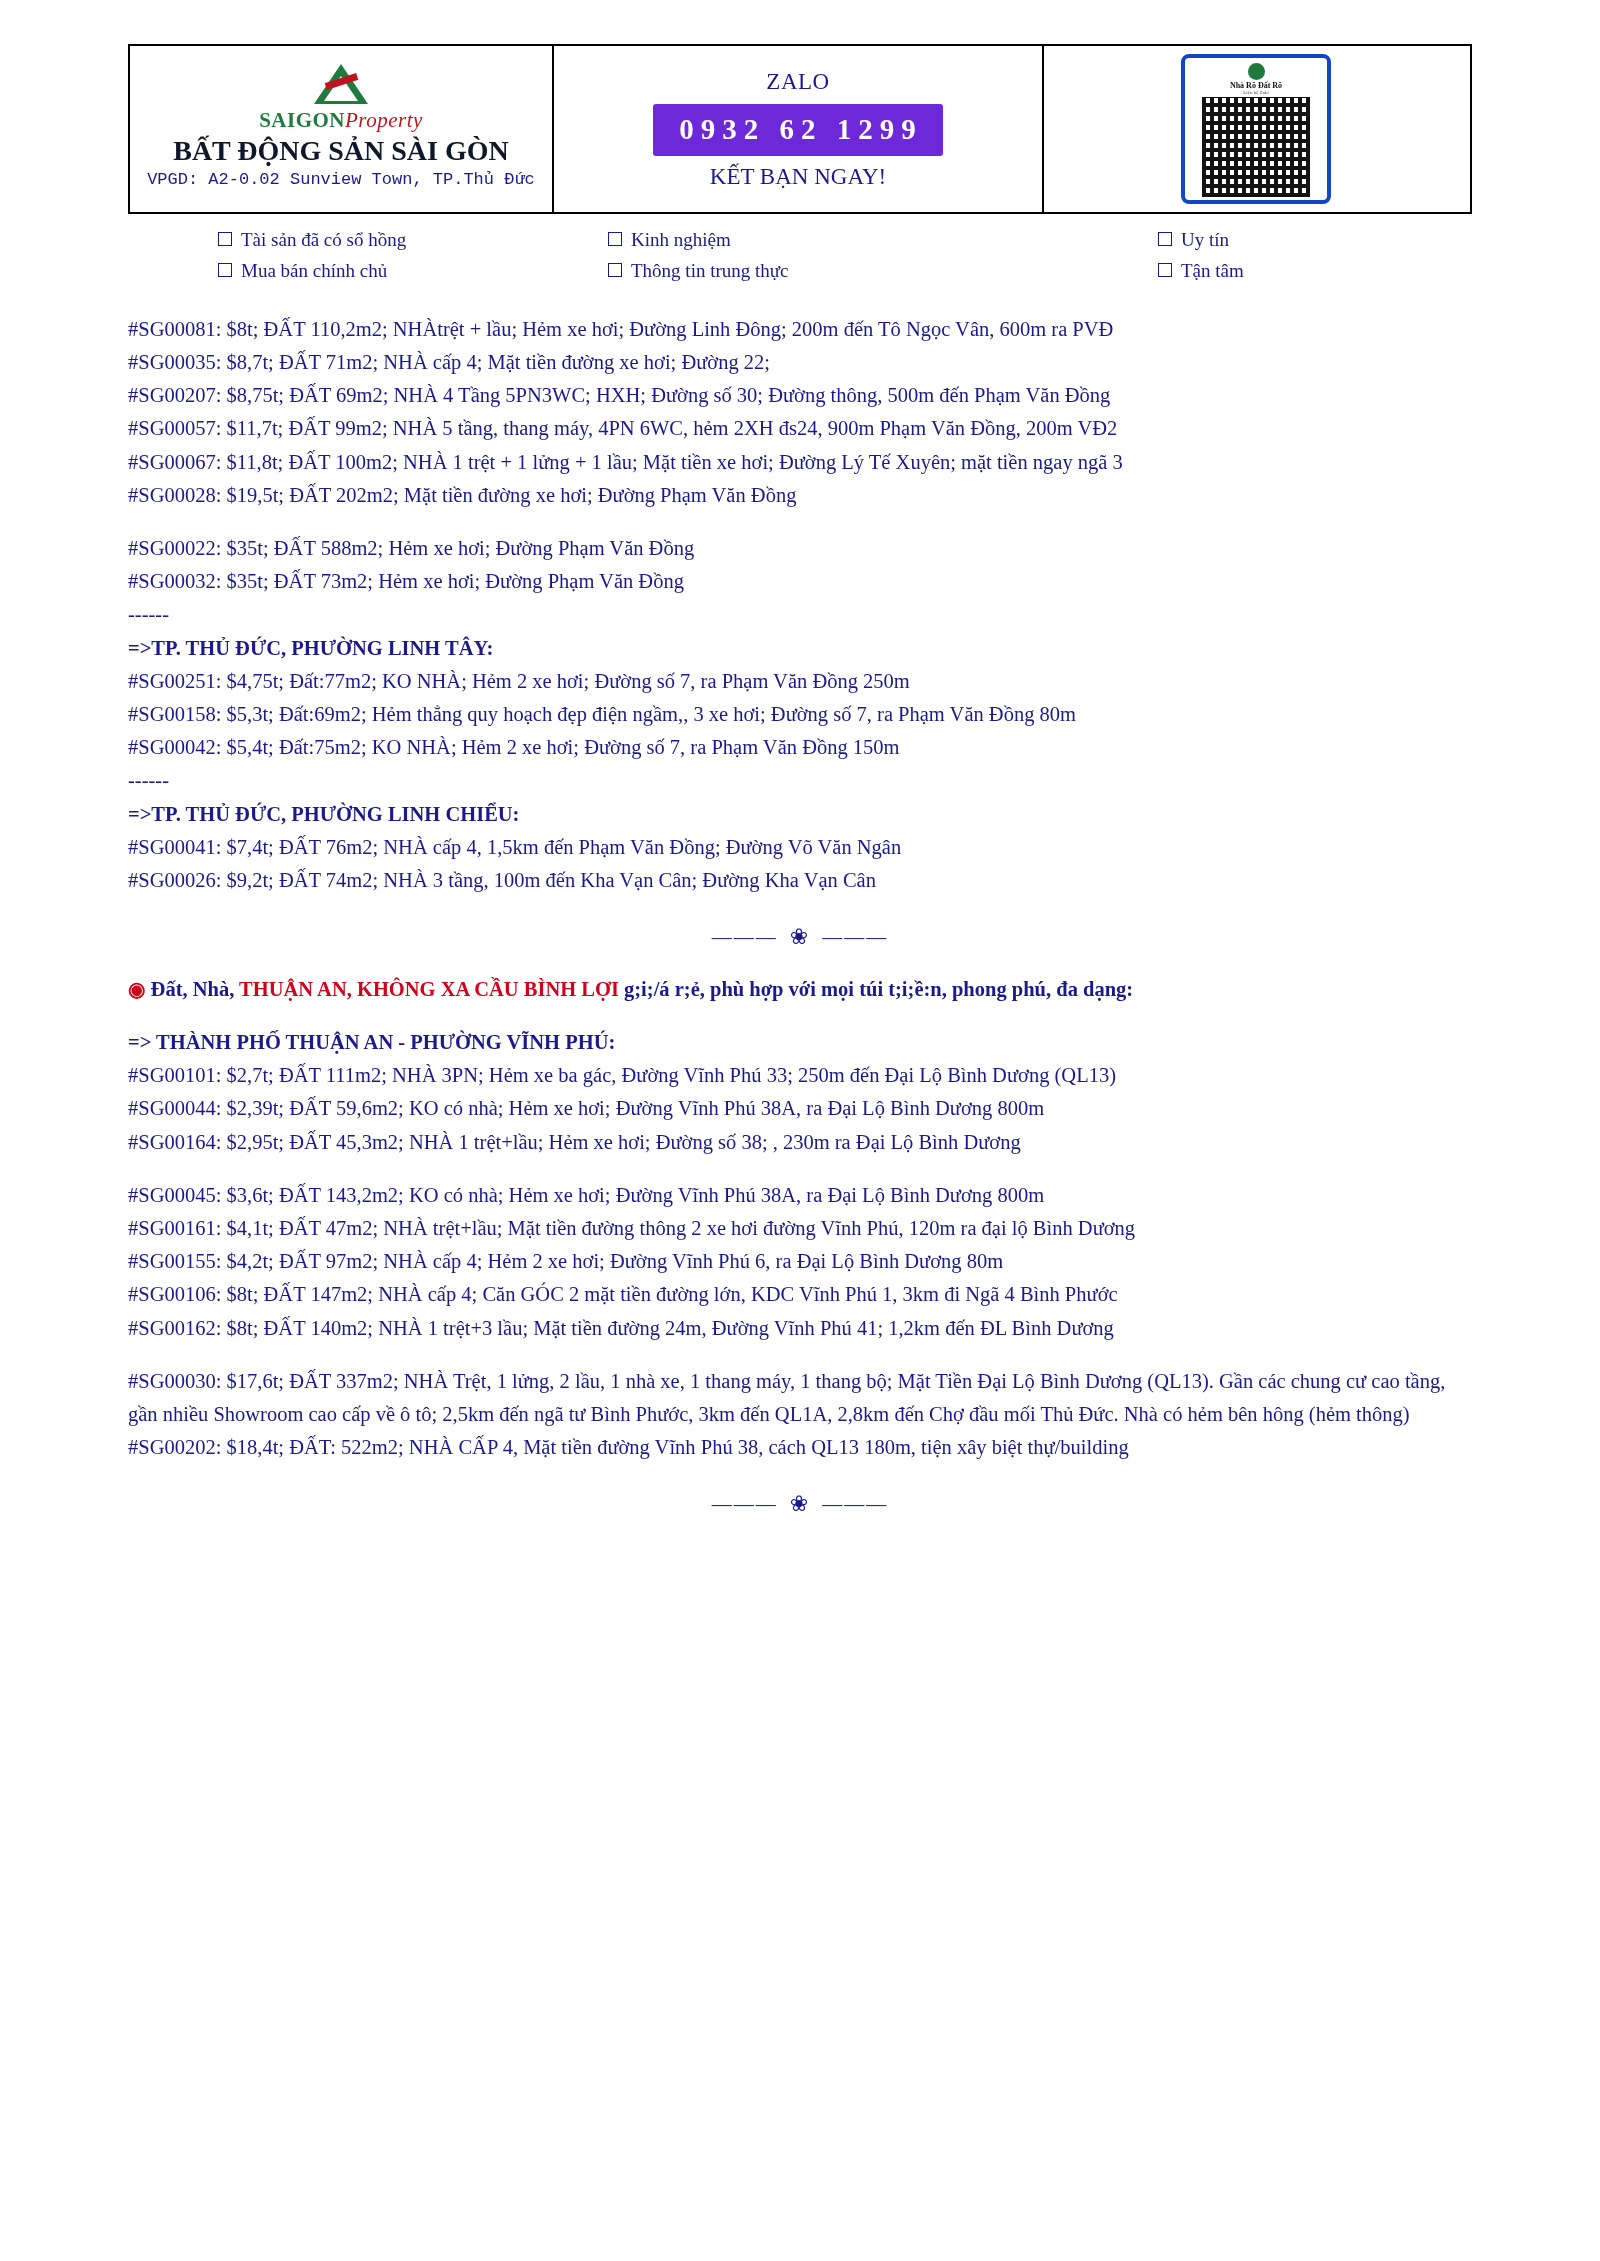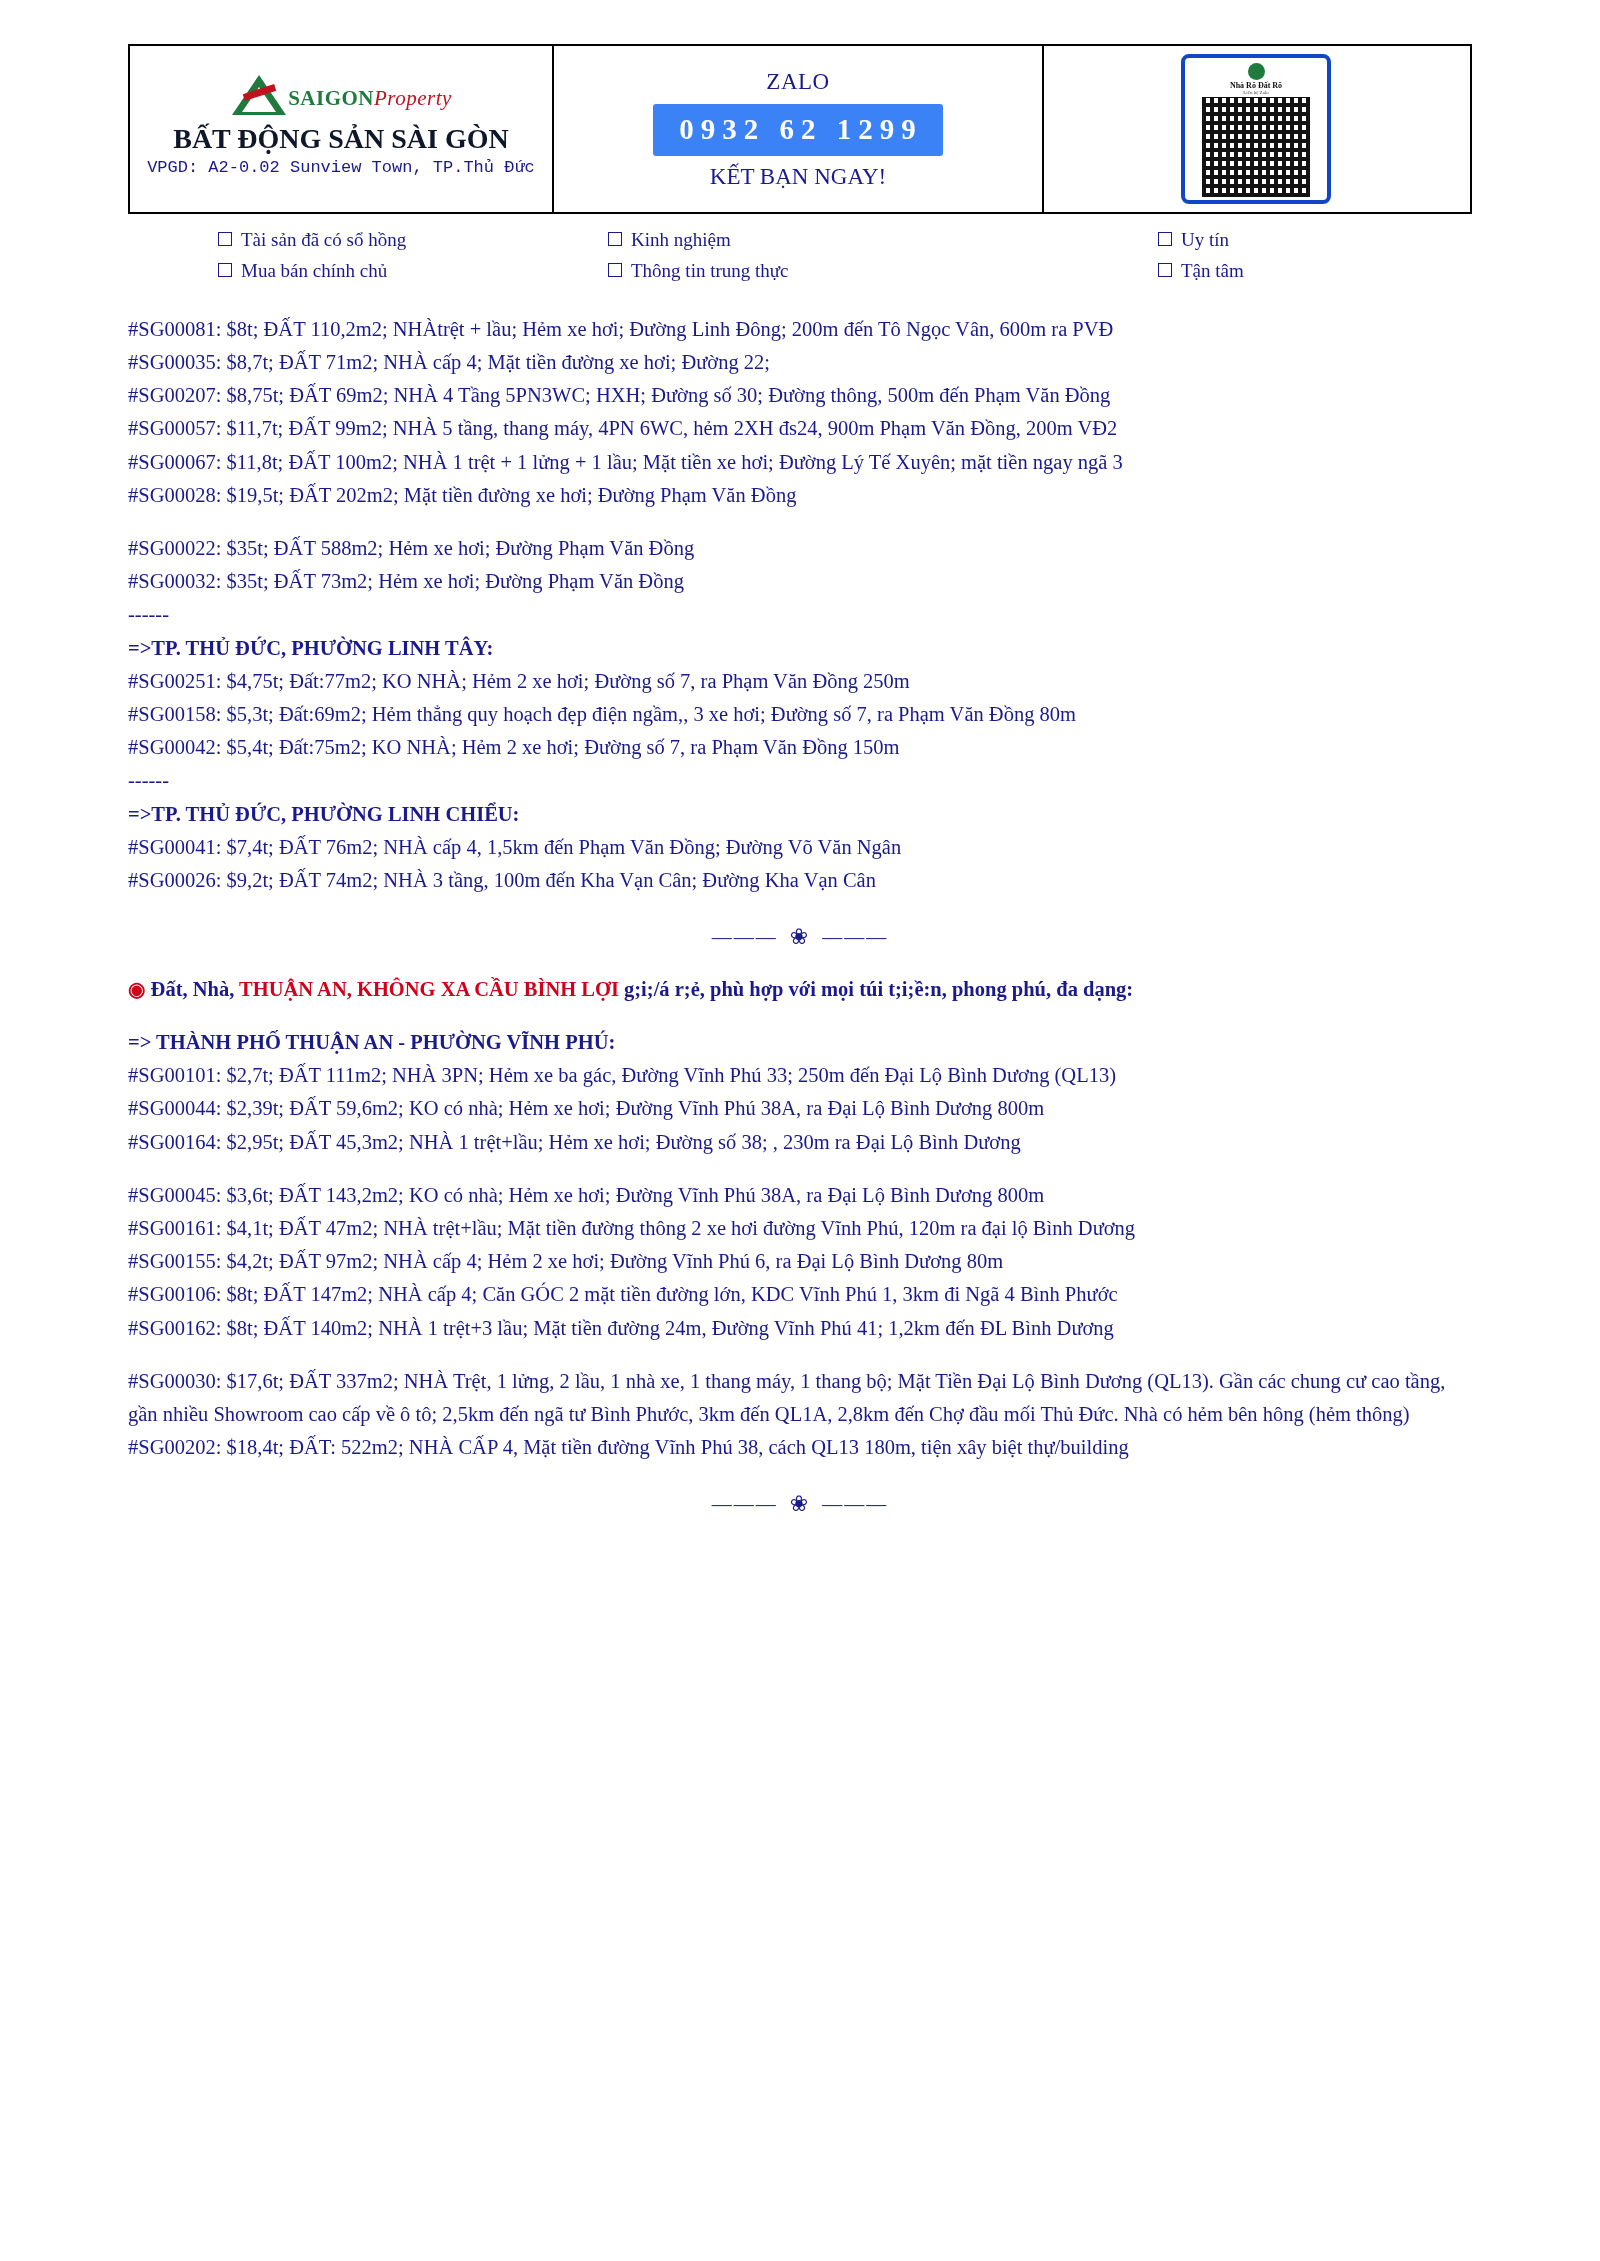--- a/index.html
+++ b/index.html
@@ -46,20 +46,21 @@
     border-right: 2px solid #000000;
     padding: 10px 8px;
   }
   .banner-right {
     width: 424px;
     padding: 8px;
   }
 
   .logo-wrap {
     display: flex;
+    flex-direction: column;
     align-items: center;
     line-height: 1;
   }
   .logo-mark {
     width: 58px;
     height: 44px;
     position: relative;
   }
   .logo-mark .tri {
     position: absolute;
@@ -121,21 +122,21 @@
     font-family: Liberation Mono, monospace;
   }
 
   .zalo-label {
     font-size: 23px;
     color: #1a1a8c;
     letter-spacing: .5px;
   }
   .phone-box {
     margin: 9px 0 8px 0;
-    background: #3b82f6;
+    background: #6d28d9;
     color: #ffffff;
     font-weight: bold;
     font-size: 29px;
     letter-spacing: 7px;
     padding: 9px 20px 10px 26px;
     border-radius: 3px;
     font-family: "Liberation Serif", serif;
   }
   .zalo-cta {
     font-size: 23px;

